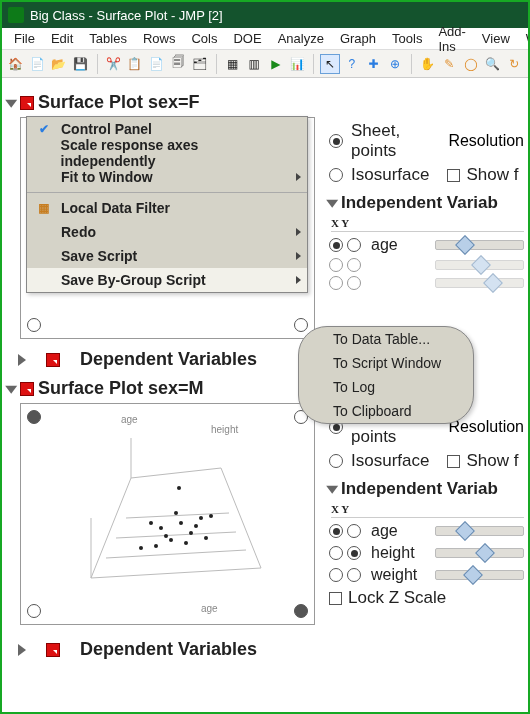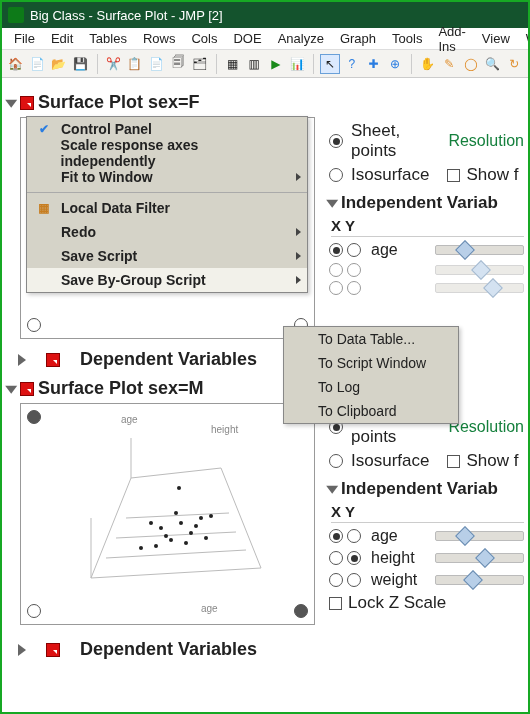--- a/index.html
+++ b/index.html
@@ -20,42 +20,42 @@
   .panel-row { display:flex; align-items:flex-start; margin-left:14px;}
   .plot-box { width:295px; height:222px; border:1px solid #999; background:#fff; position:relative; flex-shrink:0;}
   .corner-dot{width:14px;height:14px;border-radius:50%;border:1px solid #555;background:#fff;position:absolute;}
   .corner-dot.filled{background:#555;}
   .side-col { margin-left:14px; flex:1; }
   .radio-row{display:flex;align-items:center;margin:4px 0;font-size:17px;}
   .radio{width:14px;height:14px;border:1px solid #555;border-radius:50%;margin-right:8px;display:inline-flex;align-items:center;justify-content:center;flex-shrink:0;}
   .radio.checked::after{content:"";width:7px;height:7px;border-radius:50%;background:#333;}
   .check{width:13px;height:13px;border:1px solid #555;margin-right:6px;display:inline-block;vertical-align:middle;flex-shrink:0;}
   .sub-title{display:flex;align-items:center;font-weight:bold;font-size:17px;margin:8px 0 2px 0;}
-  .xy-header{font-weight:bold;font-size:15px;margin:4px 0 4px 2px;border-bottom:1px solid #ccc;padding-bottom:2px;}
+  .xy-header{font-weight:bold;font-size:11px;margin:4px 0 4px 2px;border-bottom:1px solid #ccc;padding-bottom:2px;font-family:Liberation Serif, serif;}
   .var-row{display:flex;align-items:center;margin:4px 0;font-size:16px;}
   .var-row .radio{margin-right:4px;}
   .var-row .label{width:60px;margin-left:6px;}
   .slider{flex:1;height:10px;background:#e0ded8;border:1px solid #bbb;position:relative;margin-left:4px;border-radius:2px;}
   .slider-handle{position:absolute;width:14px;height:14px;top:-3px;transform:rotate(45deg);background:#b8cfe8;border:1px solid #6a8cb0;}
   .dep-title{display:flex;align-items:center;font-weight:bold;font-size:18px;margin:10px 0 4px 12px;gap:16px;}
   
   .ctx-menu{position:absolute;background:#d5d3c8;border:1px solid #888;box-shadow:2px 2px 4px rgba(0,0,0,.2);font-size:14px;z-index:50;}
   .ctx-item{display:flex;align-items:center;height:24px;padding:0 14px 0 6px;cursor:default;position:relative;}
   .ctx-item.highlight{background:#f2f1ea;}
   .ctx-icon{width:22px;height:18px;display:flex;align-items:center;justify-content:center;margin-right:6px;font-size:12px;}
   .ctx-sep{height:1px;background:#aaa;margin:3px 0;}
   .ctx-arrow{position:absolute;right:6px;width:0;height:0;border-top:4px solid transparent;border-bottom:4px solid transparent;border-left:5px solid #444;}
   .submenu{left:280px;top:150px;width:176px;}
   .mainmenu{left:18px;top:0px;width:282px;}
   
   .grid3d{position:absolute;left:40px;top:24px;width:220px;height:170px;}
   .grid3d line{stroke:#bbb;stroke-width:1;}
   .grid3d circle{fill:#222;}
   .axis-label{position:absolute;font-size:10px;color:#888;}
-  .reso{font-size:16px;color:#15803d;margin-left:15px;}
+  .reso{font-size:16px;color:#000000;margin-left:15px;}
 </style>
 </head>
 <body>
 
 <div class="titlebar">
   <div class="app-icon"></div>
   <span>Big Class - Surface Plot - JMP [2]</span>
 </div>
 
 <div class="menubar">
@@ -139,21 +139,21 @@
         <span class="ctx-arrow"></span>
       </div>
       <div class="ctx-item highlight">
         <span class="ctx-icon"></span>
         <span>Save By-Group Script</span>
         <span class="ctx-arrow"></span>
       </div>
     </div>
   </div>
 
-  <div class="ctx-menu submenu" style="position:absolute; left:281px; top:248px;">
+  <div class="ctx-menu submenu" style="position:absolute; left:296px; top:248px;border-radius:29px;">
     <div class="ctx-item">
       <span class="ctx-icon"></span>
       <span>To Data Table...</span>
     </div>
     <div class="ctx-item">
       <span class="ctx-icon"></span>
       <span>To Script Window</span>
     </div>
     <div class="ctx-item">
       <span class="ctx-icon"></span>

